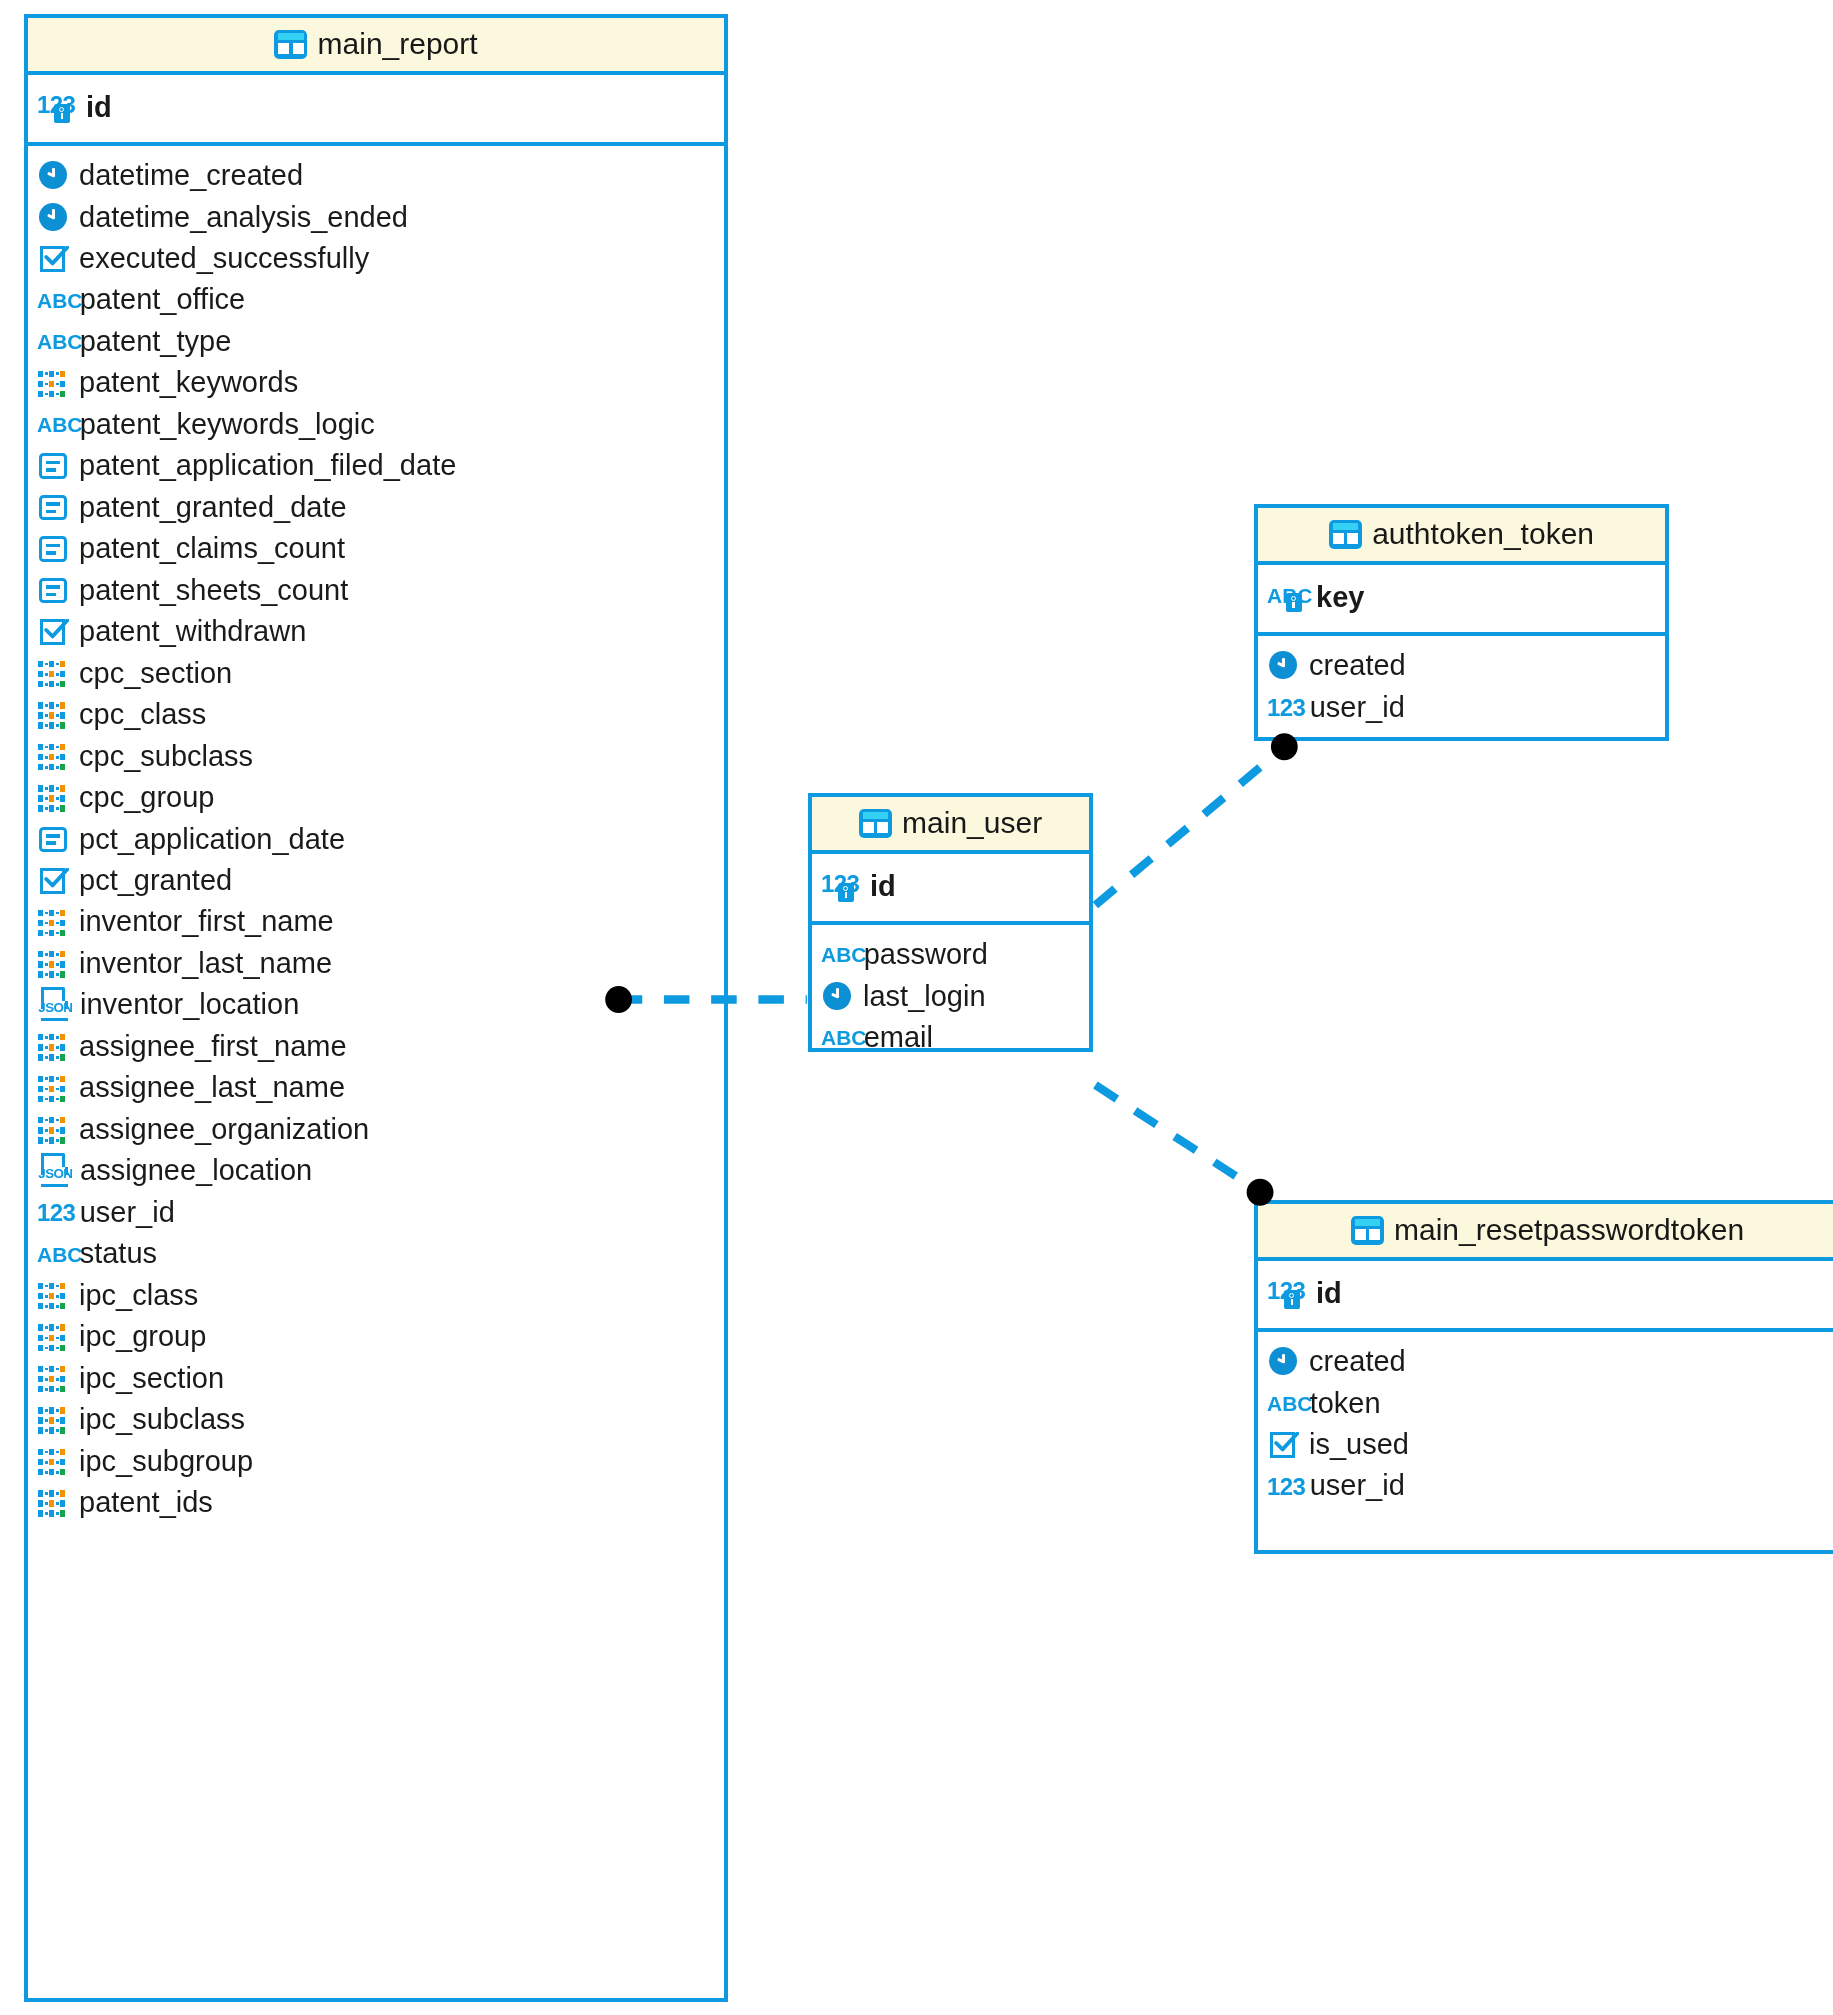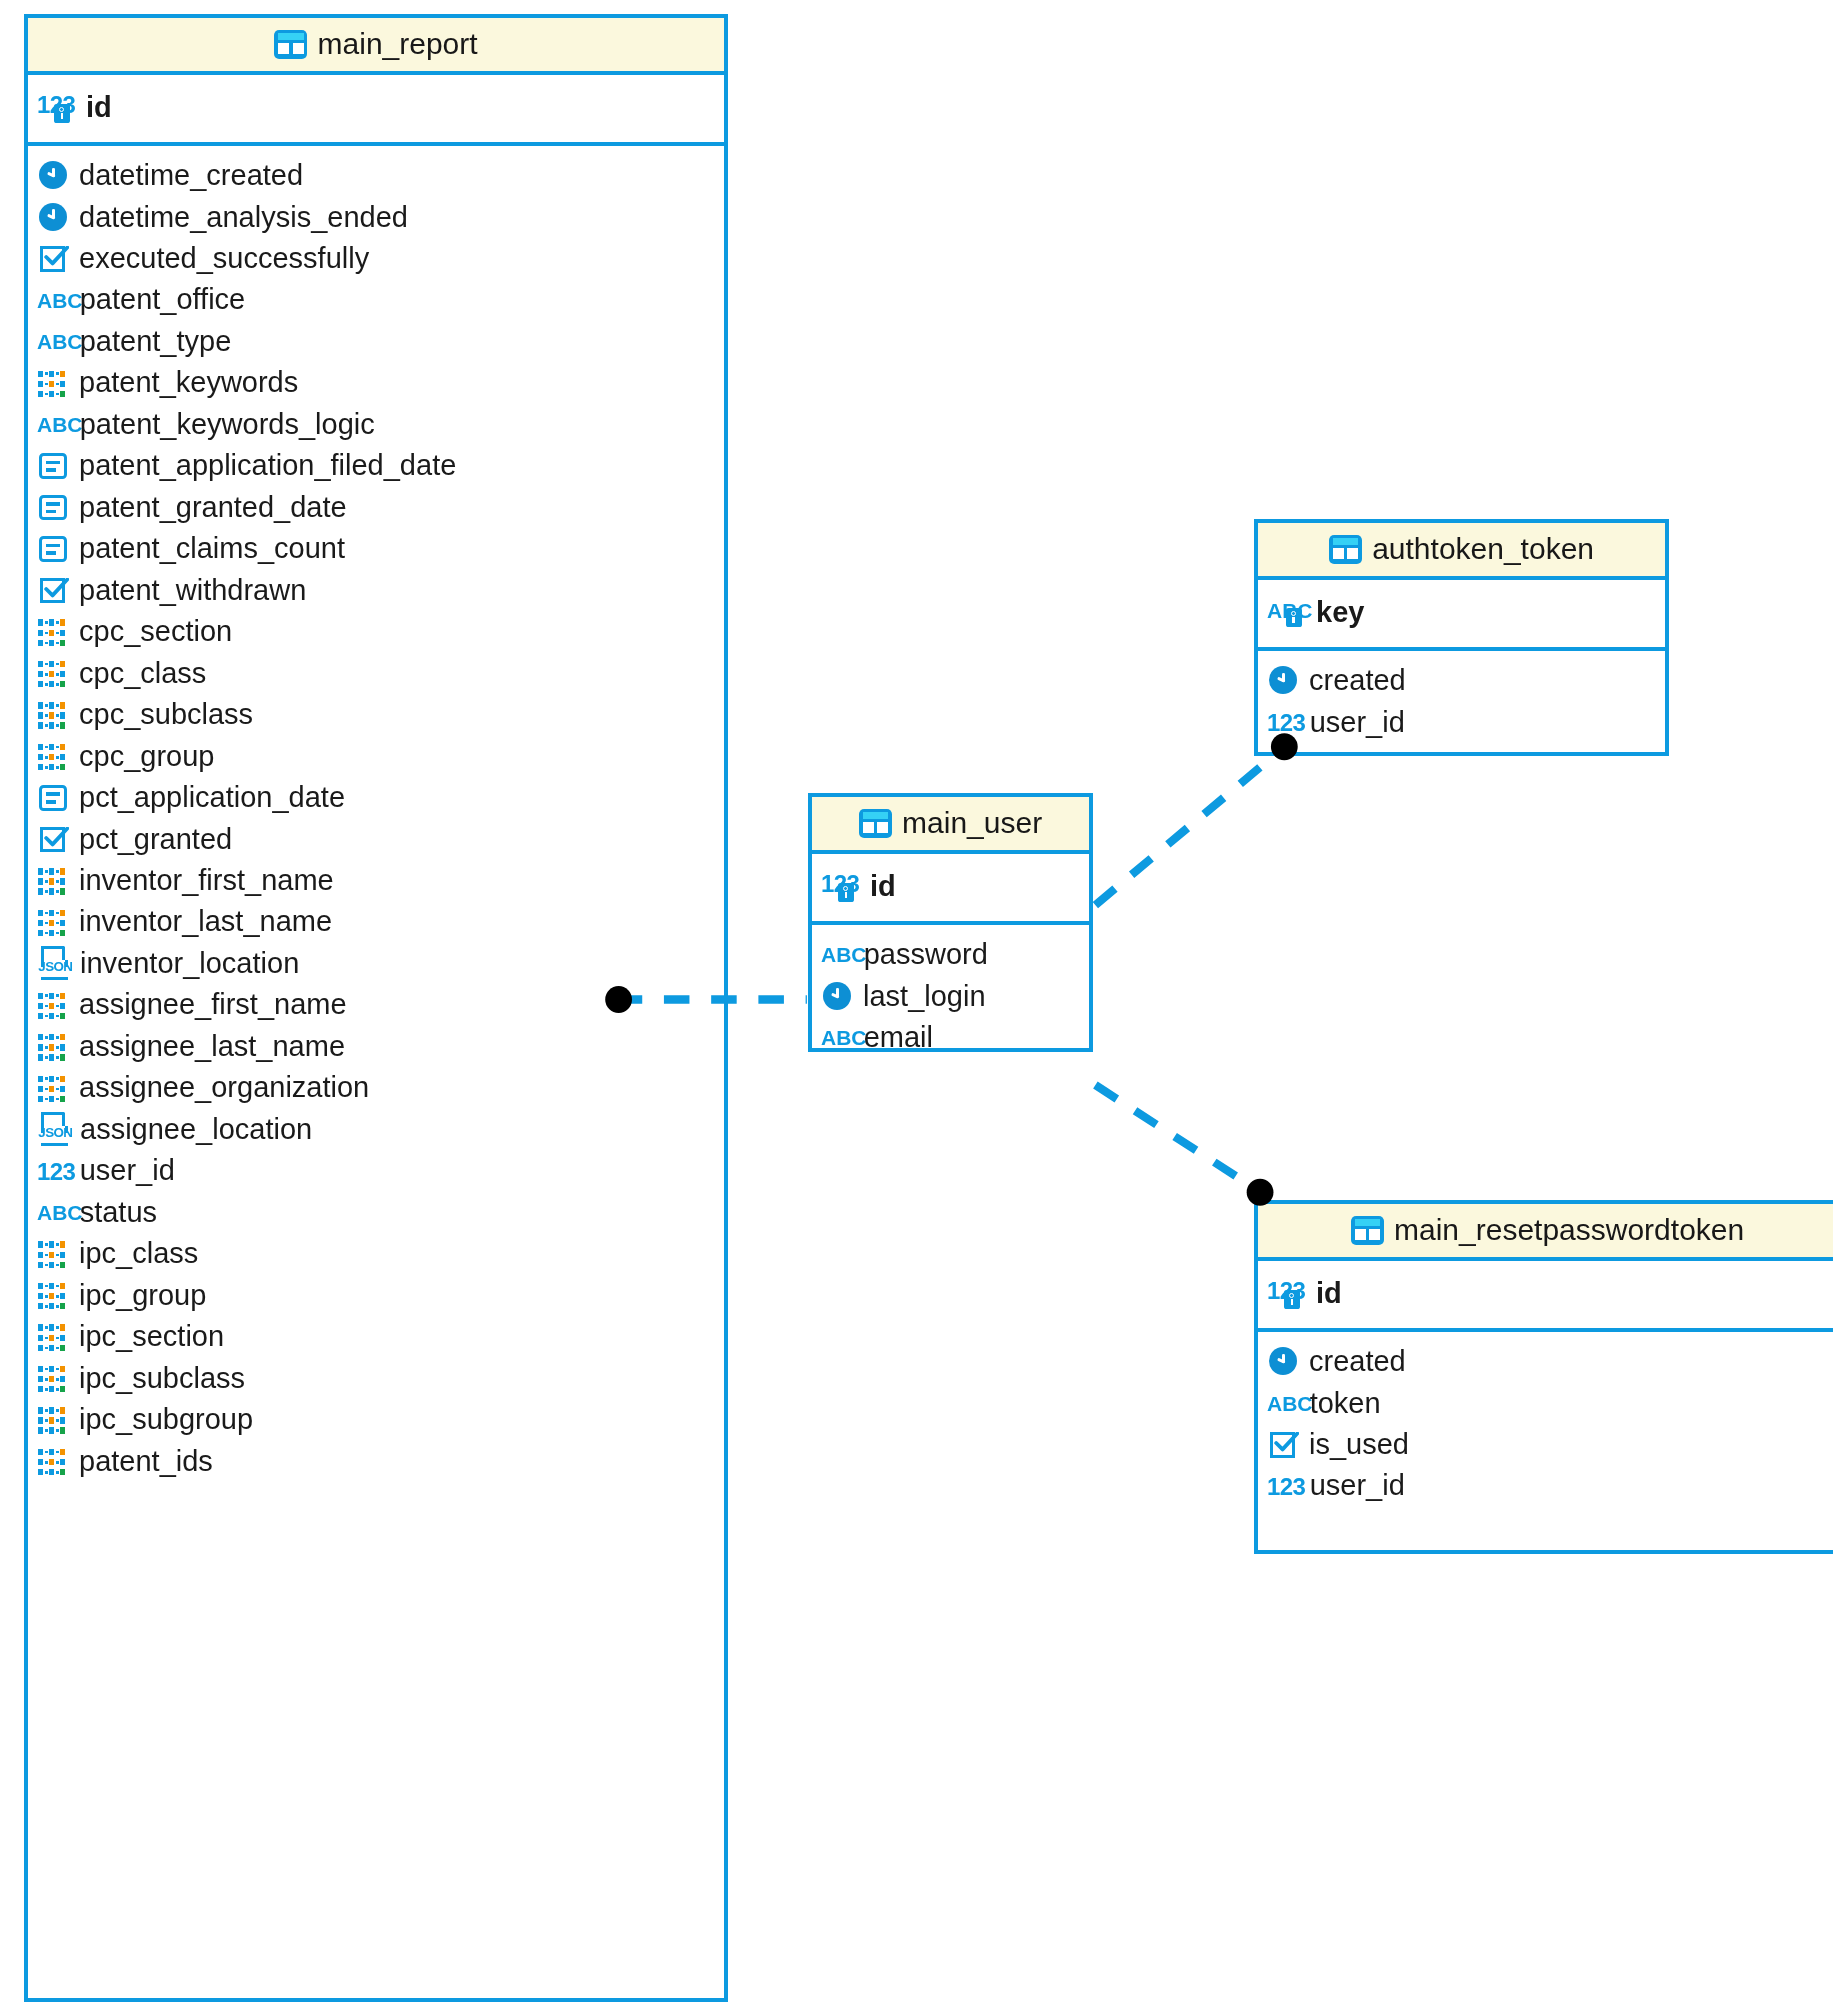--- a/index.html
+++ b/index.html
@@ -260,20 +260,28 @@
         </div>
         <div class="row">
           <span class="ic-box">
             <span class="sq"></span>
             <span class="l1"></span>
             <span class="l2"></span>
           </span>
           <span class="lbl">patent_claims_count</span>
         </div>
         <div class="row">
+          <span class="ic-box">
+            <span class="sq"></span>
+            <span class="l1"></span>
+            <span class="l2"></span>
+          </span>
+          <span class="lbl">patent_sheets_count</span>
+        </div>
+        <div class="row">
           <span class="ic-check">
             <span class="sq"></span>
             <svg class="tick" viewBox="0 0 40 34">
               <path d="M5 17 L15 27 L38 2" fill="none" stroke="#0d9ae0" stroke-width="6" stroke-linecap="round" stroke-linejoin="round"></path>
             </svg>
           </span>
           <span class="lbl">patent_withdrawn</span>
         </div>
         <div class="row">
           <span class="ic-arr">
@@ -666,21 +674,21 @@
             <span class="sq"></span>
             <svg class="tick" viewBox="0 0 40 34">
               <path d="M5 17 L15 27 L38 2" fill="none" stroke="#0d9ae0" stroke-width="6" stroke-linecap="round" stroke-linejoin="round"></path>
             </svg>
           </span>
           <span class="lbl">wants_emails</span>
         </div>
       </div>
   </div>
 
-  <div class="entity" style="left:1254px;top:519px;width:415px;height:237px;">
+  <div class="entity" style="left:1254px;top:504px;width:415px;height:237px;">
     <div class="ent-header">
       <span class="ic-table">
         <span class="box"></span>
           <span class="band"></span>
           <span class="c1"></span>
           <span class="c2"></span>
       </span>
       <span>authtoken_token</span>
     </div>
     <div class="ent-pk">

